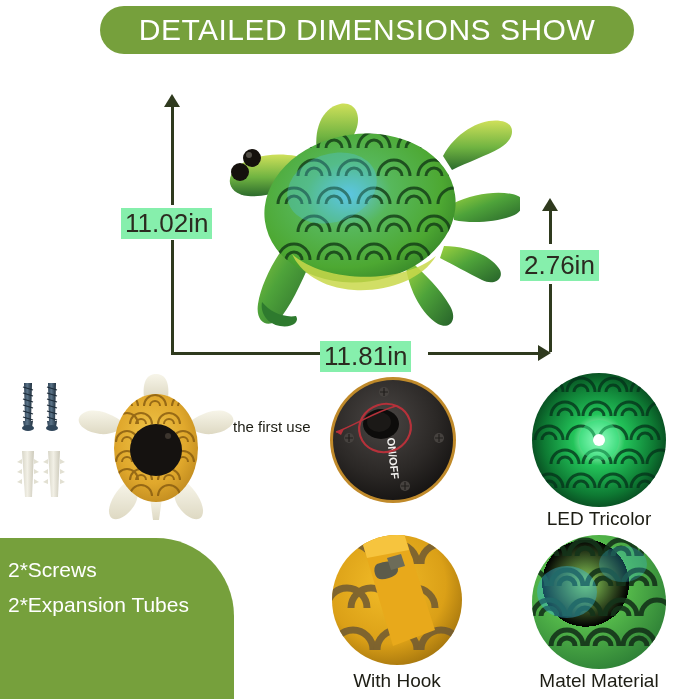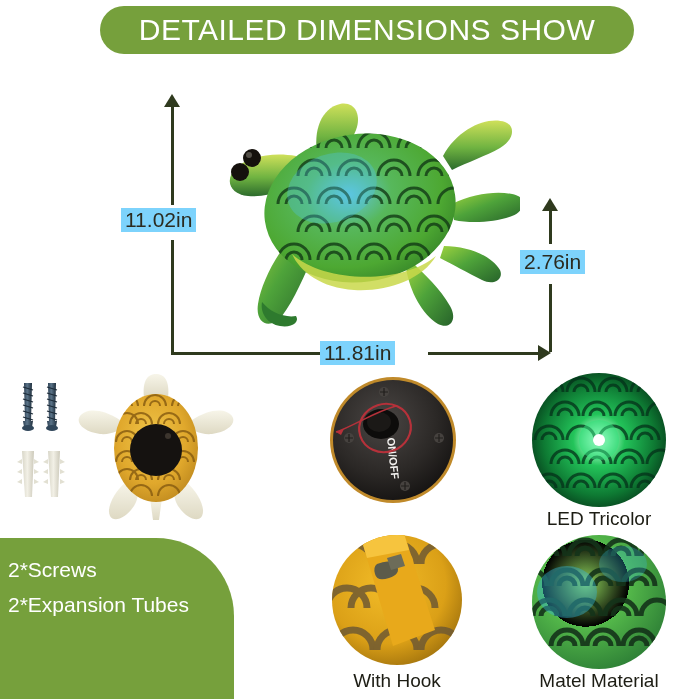--- a/index.html
+++ b/index.html
@@ -23,22 +23,22 @@
   }
 
   
   .dim-line{position:absolute;background:#2f3a1e;}
   .v-line{width:3px;}
   .h-line{height:3px;}
   .arrow{position:absolute;width:0;height:0;}
   .arrow-up{border-left:8px solid transparent;border-right:8px solid transparent;border-bottom:13px solid #2f3a1e;}
   .arrow-right{border-top:8px solid transparent;border-bottom:8px solid transparent;border-left:13px solid #2f3a1e;}
   .dim-label{
-    position:absolute;color:#2b2b20;font-size:21px;white-space:nowrap;
-    background:#7dd3fc;padding:0 4px;
+    position:absolute;color:#2b2b20;font-size:26px;white-space:nowrap;
+    background:#86efac;padding:0 4px;
   }
 
   
   .turtle-main{position:absolute;left:196px;top:96px;width:320px;height:235px;}
 
   
   .screws{position:absolute;left:8px;top:375px;width:64px;height:130px;}
   .back-turtle{position:absolute;left:72px;top:372px;width:160px;height:152px;}
 
   
@@ -308,20 +308,21 @@
       <path d="M40,108 a11,11 0 0 1 22,0"></path>
       <path d="M54,124 a11,11 0 0 1 22,0"></path>
         <path d="M82,124 a11,11 0 0 1 22,0"></path>
     </g>
 
     <circle cx="80" cy="78" r="26" fill="#151210"></circle>
     <circle cx="92" cy="64" r="3" fill="#3c352e"></circle>
   </svg>
 
   <div class="callout">
+    <div>the first use</div>
   </div>
 
   <svg class="circ" style="left:325px;top:376px;width:128px;height:128px;" viewBox="0 0 128 128">
     <defs>
       <radialGradient id="discG" cx="42%" cy="34%" r="72%">
         <stop offset="0%" stop-color="#4a4644"></stop>
         <stop offset="62%" stop-color="#2b2826"></stop>
         <stop offset="100%" stop-color="#131110"></stop>
       </radialGradient>
     </defs>

